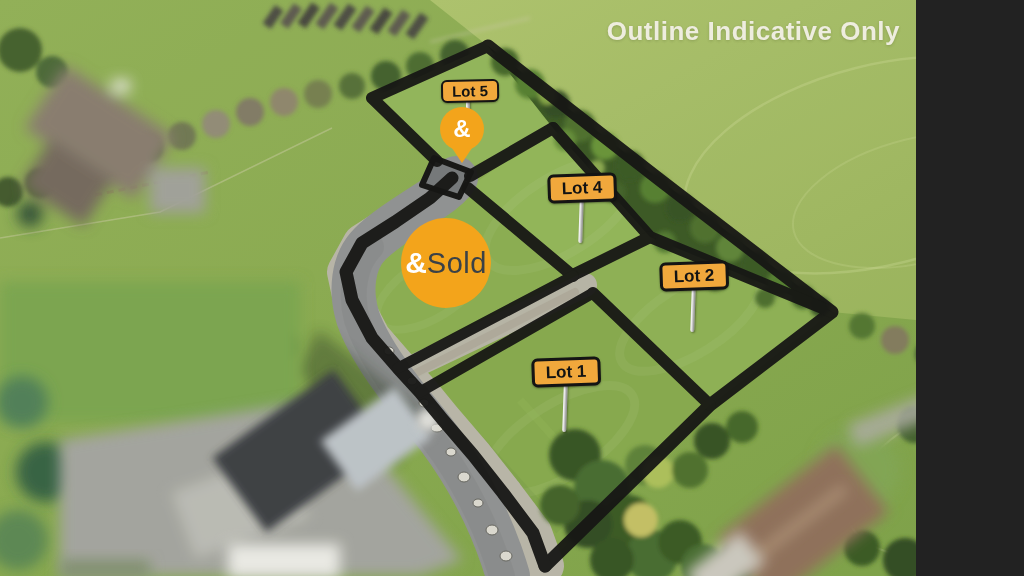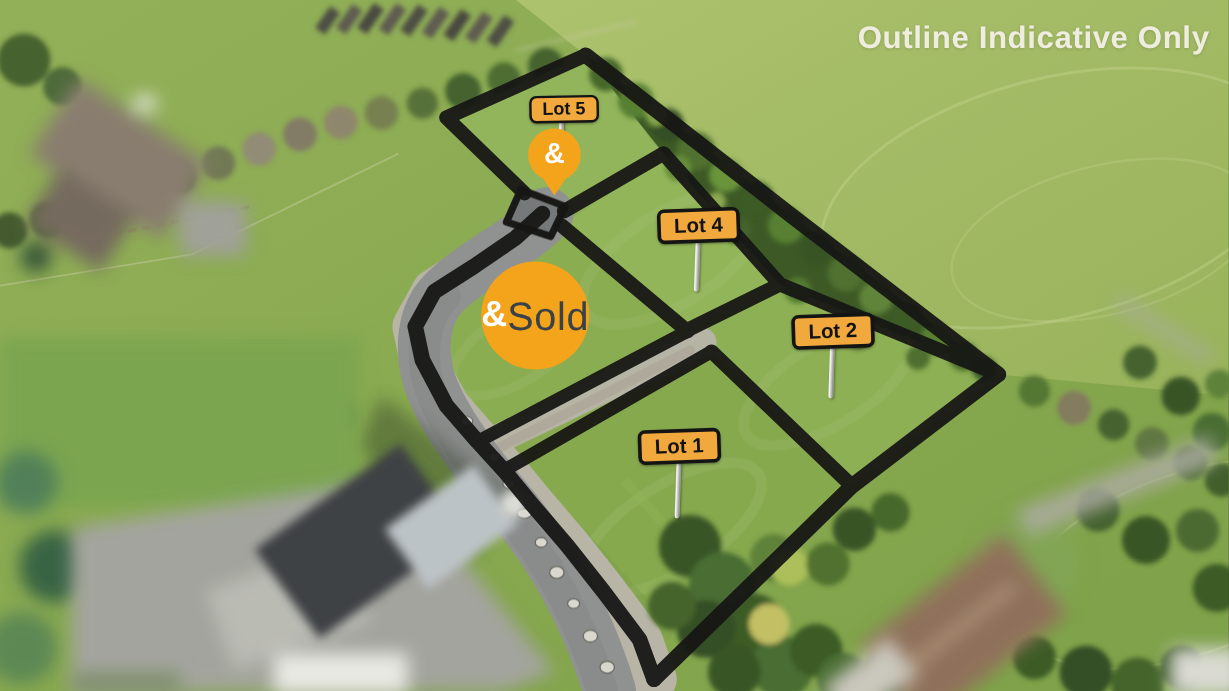--- a/index.html
+++ b/index.html
@@ -1,17 +1,17 @@
 <!DOCTYPE html>
 <html style="--sign-bg: #F1A83C; --brand-orange: #F3A41B; --sold-text: #3A4147;"><head>
 <meta charset="utf-8">
 <style>
   html,body{margin:0;padding:0;background:#222;}
   #stage{
-    position:relative;width:1024px;height:576px;overflow:hidden;
+    position:relative;width:916px;height:576px;overflow:hidden;
     font-family:"Liberation Sans",sans-serif;
     background:#84a74a;
   }
   #photo-svg{position:absolute;left:0;top:0;width:1024px;height:576px;}
   
   .sign{
     position:absolute;transform:translate(-50%,-50%) rotate(-2deg);
     background:var(--sign-bg,#F1A83C);
     border:3px solid #141414;border-radius:6px;
     color:#131313;font-weight:bold;font-size:17px;line-height:1;
@@ -43,21 +43,21 @@
   }
   .sold-badge{
     position:absolute;left:446px;top:263px;width:90px;height:90px;
     transform:translate(-50%,-50%);
     background:var(--brand-orange,#F3A41B);
     border-radius:50%;
     display:flex;align-items:center;justify-content:center;
     z-index:29;line-height:1;white-space:nowrap;
   }
   .sold-badge .amp{color:#fff;font-weight:bold;font-size:30px;}
-  .sold-badge .word{color:var(--sold-text,#3A4147);font-size:33px;font-weight:400;letter-spacing:.5px;}
+  .sold-badge .word{color:var(--sold-text,#3A4147);font-size:29px;font-weight:400;letter-spacing:.5px;}
   .watermark{
     position:absolute;top:16px;right:16px;
     color:#F2EFE6;opacity:.95;
     font-size:26px;font-weight:bold;letter-spacing:.5px;
     text-shadow:0 1px 3px rgba(60,70,30,.25);
     z-index:40;
   }
 </style>
 </head>
 <body>

